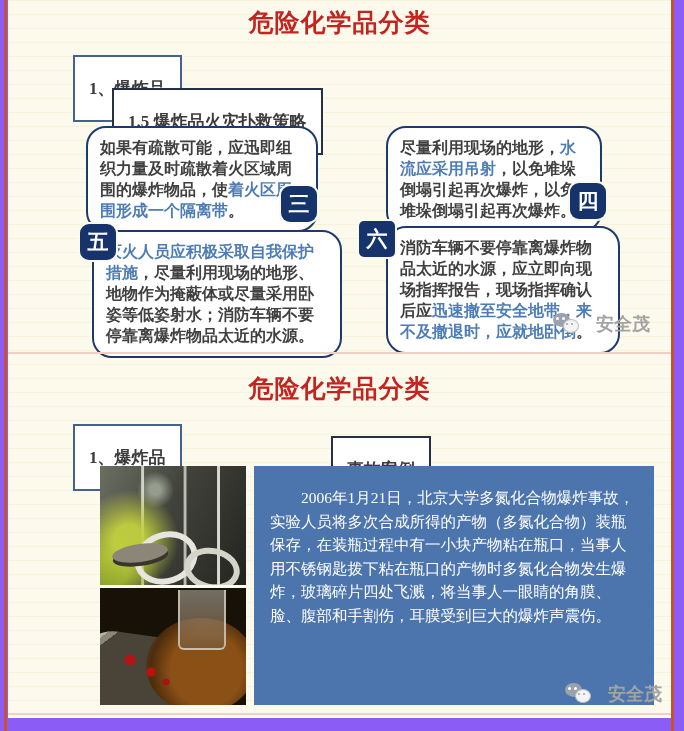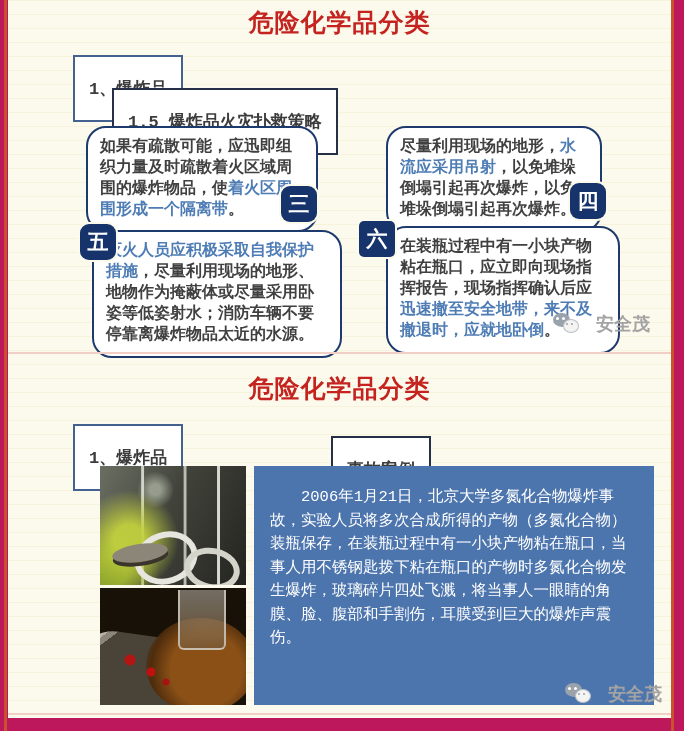--- a/index.html
+++ b/index.html
@@ -1,17 +1,17 @@
 <!DOCTYPE html>
 <html><head>
 <meta charset="utf-8">
 <style>
   html,body{margin:0;padding:0;background:#ffffff;}
-  .page{position:relative;width:684px;height:731px;background:#be185d;overflow:hidden;
-        font-family:Liberation Mono, monospace;}
+  .page{position:relative;width:684px;height:731px;background:#8b5cf6;overflow:hidden;
+        font-family:Liberation Serif, serif;}
   .edge-line{position:absolute;top:0;bottom:0;width:3px;background:#c8512e;}
   .edge-line.left{left:4px;}
   .edge-line.right{left:671px;}
   .canvas{position:absolute;left:8px;top:0;width:663px;height:718px;background:#fcfaec;
           background-image:repeating-linear-gradient(to bottom, rgba(228,216,160,0.22) 0 1px, transparent 1px 14px);}
   .main-title{position:absolute;left:0;width:100%;text-align:center;margin:0;
               color:#c42320;font-size:25px;font-weight:bold;letter-spacing:1px;}
   .t1{top:6px;}
   .t2{top:372px;}
   .label-box{position:absolute;background:#ffffff;font-weight:bold;color:#3c3c3c;
@@ -114,21 +114,21 @@
       <span>尽量利用现场的地形，</span><span class="hl">水流应采用吊射</span><span>，以免堆垛倒塌引起再次爆炸，以免堆垛倒塌引起再次爆炸。</span>
     </div>
     <div class="badge badge4">四</div>
 
     <div class="bubble card5">
       <span class="hl">灭火人员应积极采取自我保护措施</span><span>，尽量利用现场的地形、地物作为掩蔽体或尽量采用卧姿等低姿射水；消防车辆不要停靠离爆炸物品太近的水源。</span>
     </div>
     <div class="badge badge5">五</div>
 
     <div class="bubble card6">
-      <span>在装瓶过程中有一小块产物粘在瓶口，应立即向现场指挥报告，现场指挥确认后应</span><span class="hl">迅速撤至安全地带，来不及撤退时，应就地卧倒</span><span>。</span>
+      <span>消防车辆不要停靠离爆炸物品太近的水源，应立即向现场指挥报告，现场指挥确认后应</span><span class="hl">迅速撤至安全地带，来不及撤退时，应就地卧倒</span><span>。</span>
     </div>
     <div class="badge badge6">六</div>
 
     <div class="watermark wm1">
       <span class="wm-icon">
           <span class="b1"></span>
           <span class="b2"></span>
         </span>
       <span>安全茂</span>
     </div>

